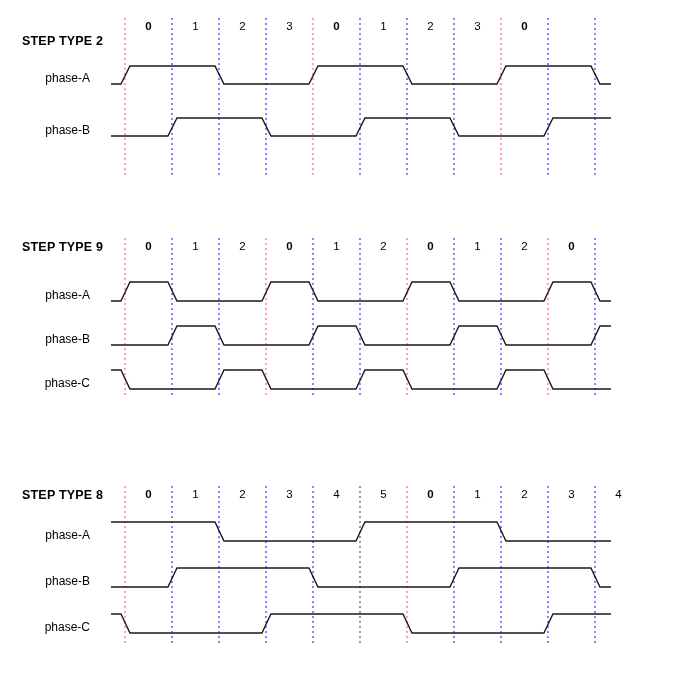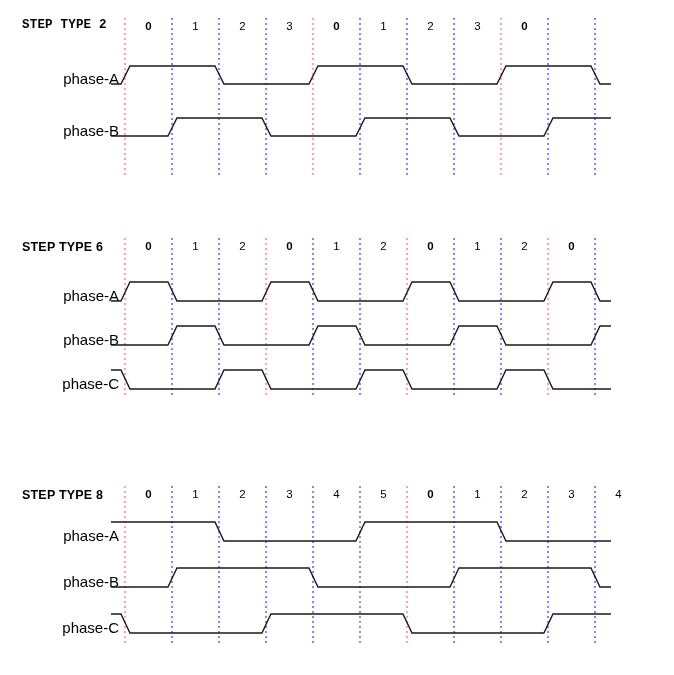--- a/index.html
+++ b/index.html
@@ -36,25 +36,25 @@
     font-size: 12.5px;
     font-weight: bold;
     letter-spacing: 0.2px;
     color: #000000;
     white-space: nowrap;
     left: 22px;
   }
   .phase-label {
     position: absolute;
     font-family: "Liberation Sans", sans-serif;
-    font-size: 15px;
+    font-size: 12px;
     font-weight: normal;
     color: #000000;
     white-space: nowrap;
-    right: 555px;
+    right: 584px;
   }
   .step-number {
     position: absolute;
     font-family: "Liberation Sans", sans-serif;
     font-size: 11.5px;
     color: #000000;
     text-align: center;
     white-space: nowrap;
     transform: translateX(-50%);
   }
@@ -65,21 +65,21 @@
     top: 0;
     overflow: visible;
   }
 </style>
 </head>
 <body>
 
 <div class="diagram-page">
 
   <div class="section" id="section-0">
-    <div class="section-title" style="top: 25px; transform: translateY(-50%); font-family: Liberation Mono, monospace;">STEP TYPE 2</div>
+    <div class="section-title" style="top: 41px; transform: translateY(-50%);">STEP TYPE 2</div>
     <div class="labels-host">
         <div class="phase-label" style="top: 78px; transform: translateY(-50%);">phase-A</div>
         <div class="phase-label" style="top: 130px; transform: translateY(-50%);">phase-B</div>
       </div>
     <div class="steps-host">
         <div class="step-number bold" style="left: 148.5px; top: 27px; margin-top: -7px;">0</div>
         <div class="step-number" style="left: 195.5px; top: 27px; margin-top: -7px;">1</div>
         <div class="step-number" style="left: 242.5px; top: 27px; margin-top: -7px;">2</div>
         <div class="step-number" style="left: 289.5px; top: 27px; margin-top: -7px;">3</div>
         <div class="step-number bold" style="left: 336.5px; top: 27px; margin-top: -7px;">0</div>
@@ -99,21 +99,21 @@
         <line x1="454" x2="454" y1="18" y2="178" stroke="#3333ff" stroke-width="1.2" stroke-dasharray="2,3"></line>
         <line x1="501" x2="501" y1="18" y2="178" stroke="#ff6666" stroke-width="1.2" stroke-dasharray="2,3"></line>
         <line x1="548" x2="548" y1="18" y2="178" stroke="#3333ff" stroke-width="1.2" stroke-dasharray="2,3"></line>
         <line x1="595" x2="595" y1="18" y2="178" stroke="#3333ff" stroke-width="1.2" stroke-dasharray="2,3"></line>
         <path d="M111.00 84.00 L120.95 84.00 L129.95 66.00 L172.00 66.00 L214.95 66.00 L223.95 84.00 L266.00 84.00 L308.95 84.00 L317.95 66.00 L360.00 66.00 L402.95 66.00 L411.95 84.00 L454.00 84.00 L496.95 84.00 L505.95 66.00 L548.00 66.00 L590.95 66.00 L599.95 84.00 L611.00 84.00" fill="none" stroke="#1a1a1a" stroke-width="1.4" stroke-linejoin="miter" stroke-linecap="butt"></path>
         <path d="M111.00 136.00 L125.00 136.00 L167.95 136.00 L176.95 118.00 L219.00 118.00 L261.95 118.00 L270.95 136.00 L313.00 136.00 L355.95 136.00 L364.95 118.00 L407.00 118.00 L449.95 118.00 L458.95 136.00 L501.00 136.00 L543.95 136.00 L552.95 118.00 L611.00 118.00" fill="none" stroke="#1a1a1a" stroke-width="1.4" stroke-linejoin="miter" stroke-linecap="butt"></path>
       </svg>
   </div>
 
   <div class="section" id="section-1">
-    <div class="section-title" style="top: 22px; transform: translateY(-50%);">STEP TYPE 6</div>
+    <div class="section-title" style="top: 22px; transform: translateY(-50%);">STEP TYPE 9</div>
     <div class="labels-host">
         <div class="phase-label" style="top: 70px; transform: translateY(-50%);">phase-A</div>
         <div class="phase-label" style="top: 114px; transform: translateY(-50%);">phase-B</div>
         <div class="phase-label" style="top: 158px; transform: translateY(-50%);">phase-C</div>
       </div>
     <div class="steps-host">
         <div class="step-number bold" style="left: 148.5px; top: 22px; margin-top: -7px;">0</div>
         <div class="step-number" style="left: 195.5px; top: 22px; margin-top: -7px;">1</div>
         <div class="step-number" style="left: 242.5px; top: 22px; margin-top: -7px;">2</div>
         <div class="step-number bold" style="left: 289.5px; top: 22px; margin-top: -7px;">0</div>

